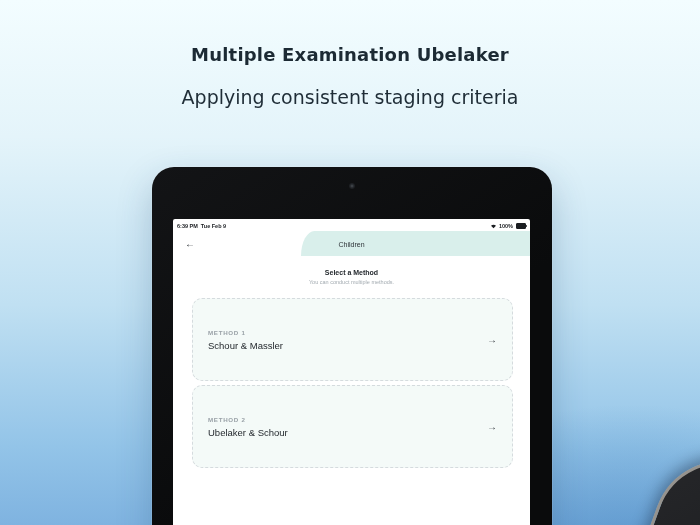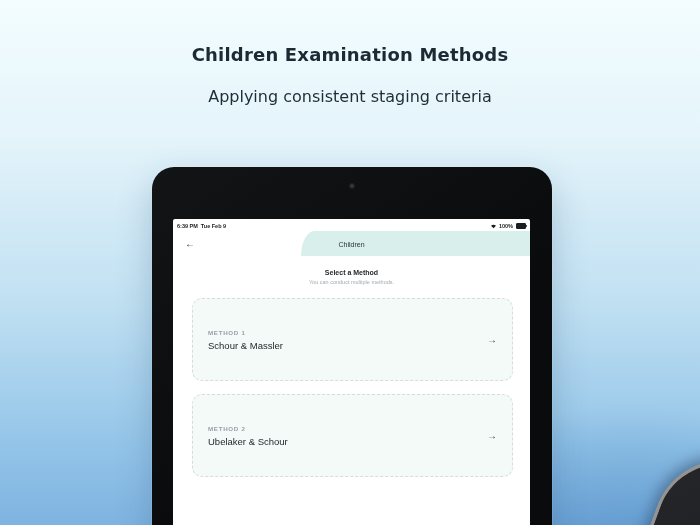--- a/index.html
+++ b/index.html
@@ -5,21 +5,21 @@
   html,body{margin:0;padding:0;}
   body{
     width:700px;height:525px;overflow:hidden;position:relative;
     font-family:"Liberation Sans", sans-serif;
     background:
       radial-gradient(ellipse 60% 55% at 90% 110%, rgba(52,118,183,0.50), rgba(52,118,183,0) 60%),
       linear-gradient(180deg,#f3fdff 0%,#e4f4fa 26%,#c0e0f2 58%,#93c4e8 85%,#7fb3e0 100%);
   }
   .hero{position:absolute;top:44px;left:0;width:700px;text-align:center;color:#1c2a34;}
   .hero h1{font-family:"DejaVu Sans", sans-serif;font-size:18px;font-weight:700;margin:0 0 20px;letter-spacing:0.2px;}
-  .hero p{font-family:"DejaVu Sans", sans-serif;font-size:16px;font-weight:400;margin:15px;line-height:24px;color:#1f2d37;}
+  .hero p{font-family:"DejaVu Sans", sans-serif;font-size:19px;font-weight:400;margin:15px;line-height:24px;color:#1f2d37;}
 
   
   .tablet{
     position:absolute;left:152px;top:167px;width:400px;height:400px;
     background:linear-gradient(145deg,#131416 0%,#0a0b0c 55%);
     border-radius:22px;box-sizing:border-box;
     padding:52px 22px 0 21px;
     box-shadow:0 0 0 1px rgba(255,255,255,0.10), 0 14px 34px rgba(30,70,110,0.25);
   }
   .camera{position:absolute;top:183px;left:349px;width:6px;height:6px;border-radius:50%;
@@ -41,40 +41,40 @@
   .tab-label{position:absolute;left:0;right:0;top:50%;transform:translateY(-50%);text-align:center;font-size:7px;color:#2e3338;}
 
   
   .section{ text-align:center;margin-top:13px;}
   .section .t{font-size:7px;font-weight:700;color:#24292e;}
   .section .s{font-size:5.5px;color:#a3abb1;margin-top:3px;}
 
   
   .cards{padding:13px 17px 0 19px;}
   .card{box-sizing:border-box;height:83px;border:1px dashed #d5dbde;border-radius:10px;
-    background:#f4faf8;display:flex;align-items:center;padding:0 15px;margin-bottom:13px;cursor:pointer;}
+    background:#f4faf8;display:flex;align-items:center;padding:0 15px;margin-bottom:4px;cursor:pointer;}
   .card .info{display:flex;flex-direction:column;}
   .card .lbl{font-size:6.2px;font-weight:700;letter-spacing:0.7px;color:#99a1a7;margin-bottom:4px;}
   .card .nm{font-size:9.5px;font-weight:500;color:#24292e;}
   .card .arr{margin-left:auto;font-size:10px;color:#383e44;line-height:1;}
 
   
   .phone{
     position:absolute;left:681px;top:441px;width:500px;height:500px;
     background:linear-gradient(135deg,#26272a 0%,#141517 45%);
     border:3px solid #96938e;border-radius:70px;
     transform:rotate(20deg);transform-origin:top left;
     box-shadow:-4px -4px 14px rgba(10,20,40,0.35);
   }
 </style>
 </head>
 <body>
 
 <div class="hero">
-  <h1>Children Examination Methods</h1>
+  <h1>Multiple Examination Ubelaker</h1>
   <p><span>Applying consistent staging criteria</span><br>
   </p>
 </div>
 
 <div class="tablet">
   <div class="screen">
 
     <div class="statusbar">
       <span><span>6:39 PM</span>&nbsp;&nbsp;<span>Tue Feb 9</span></span>
       <span class="sb-right">

